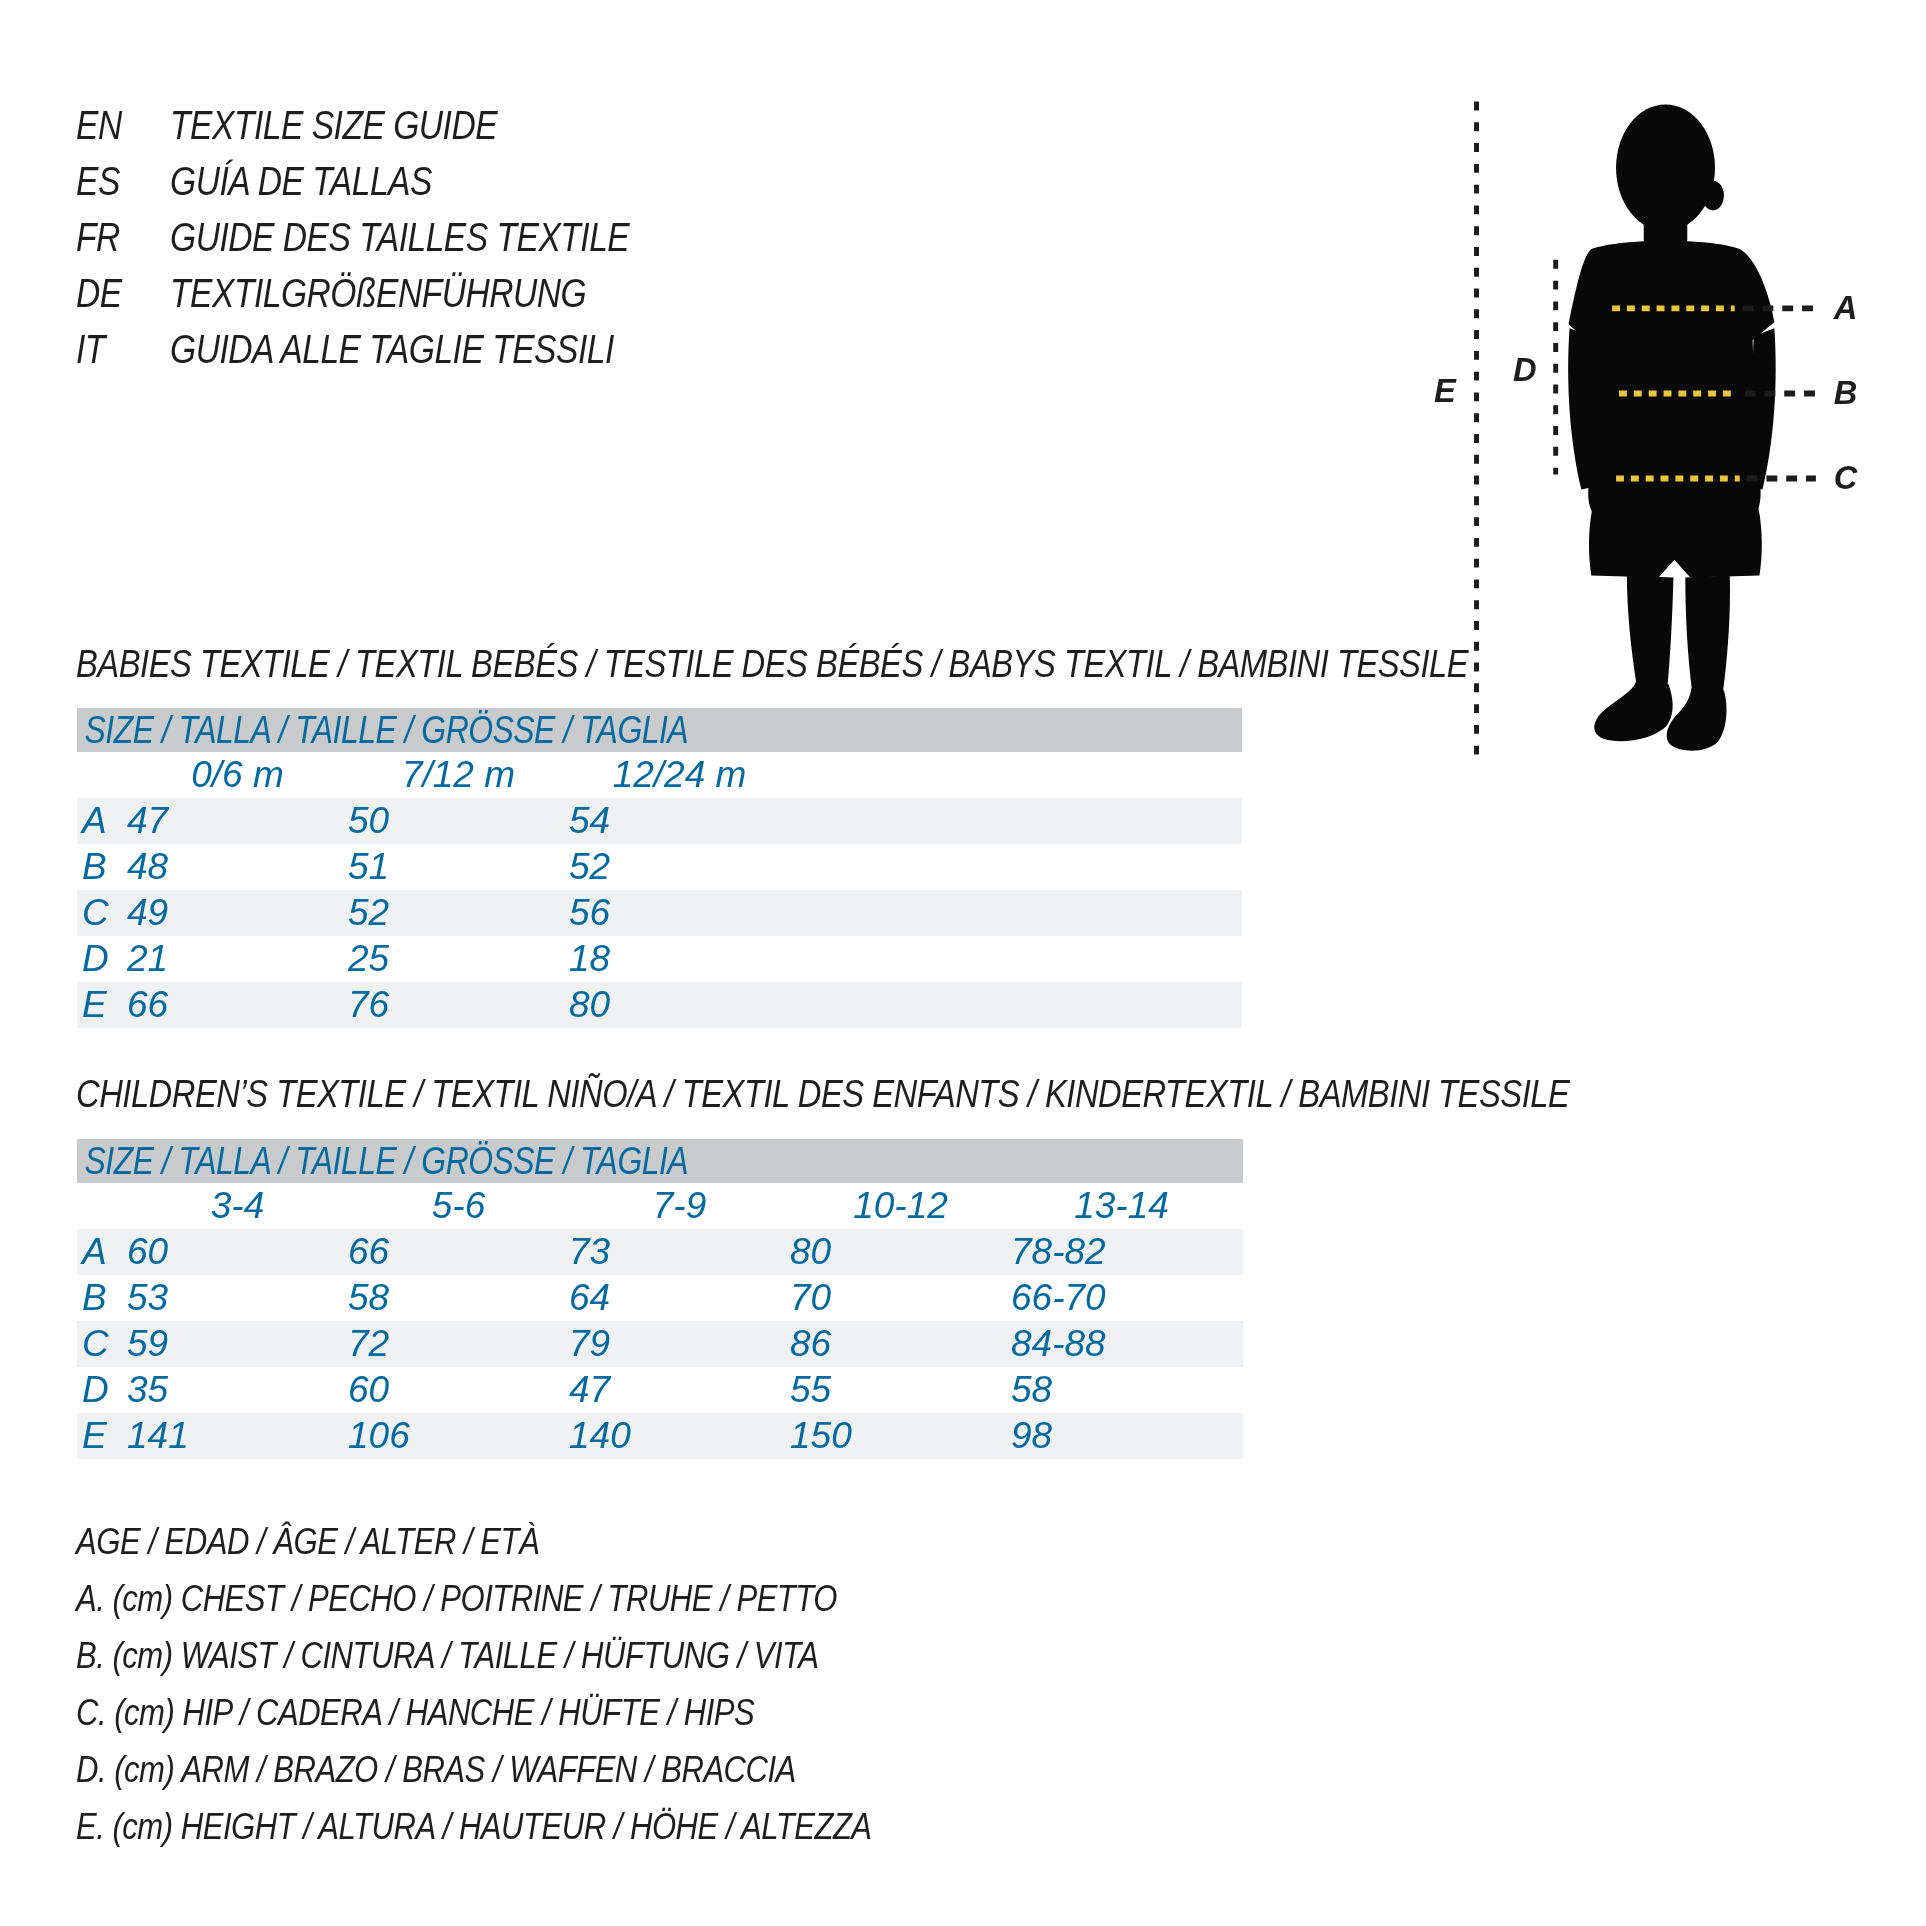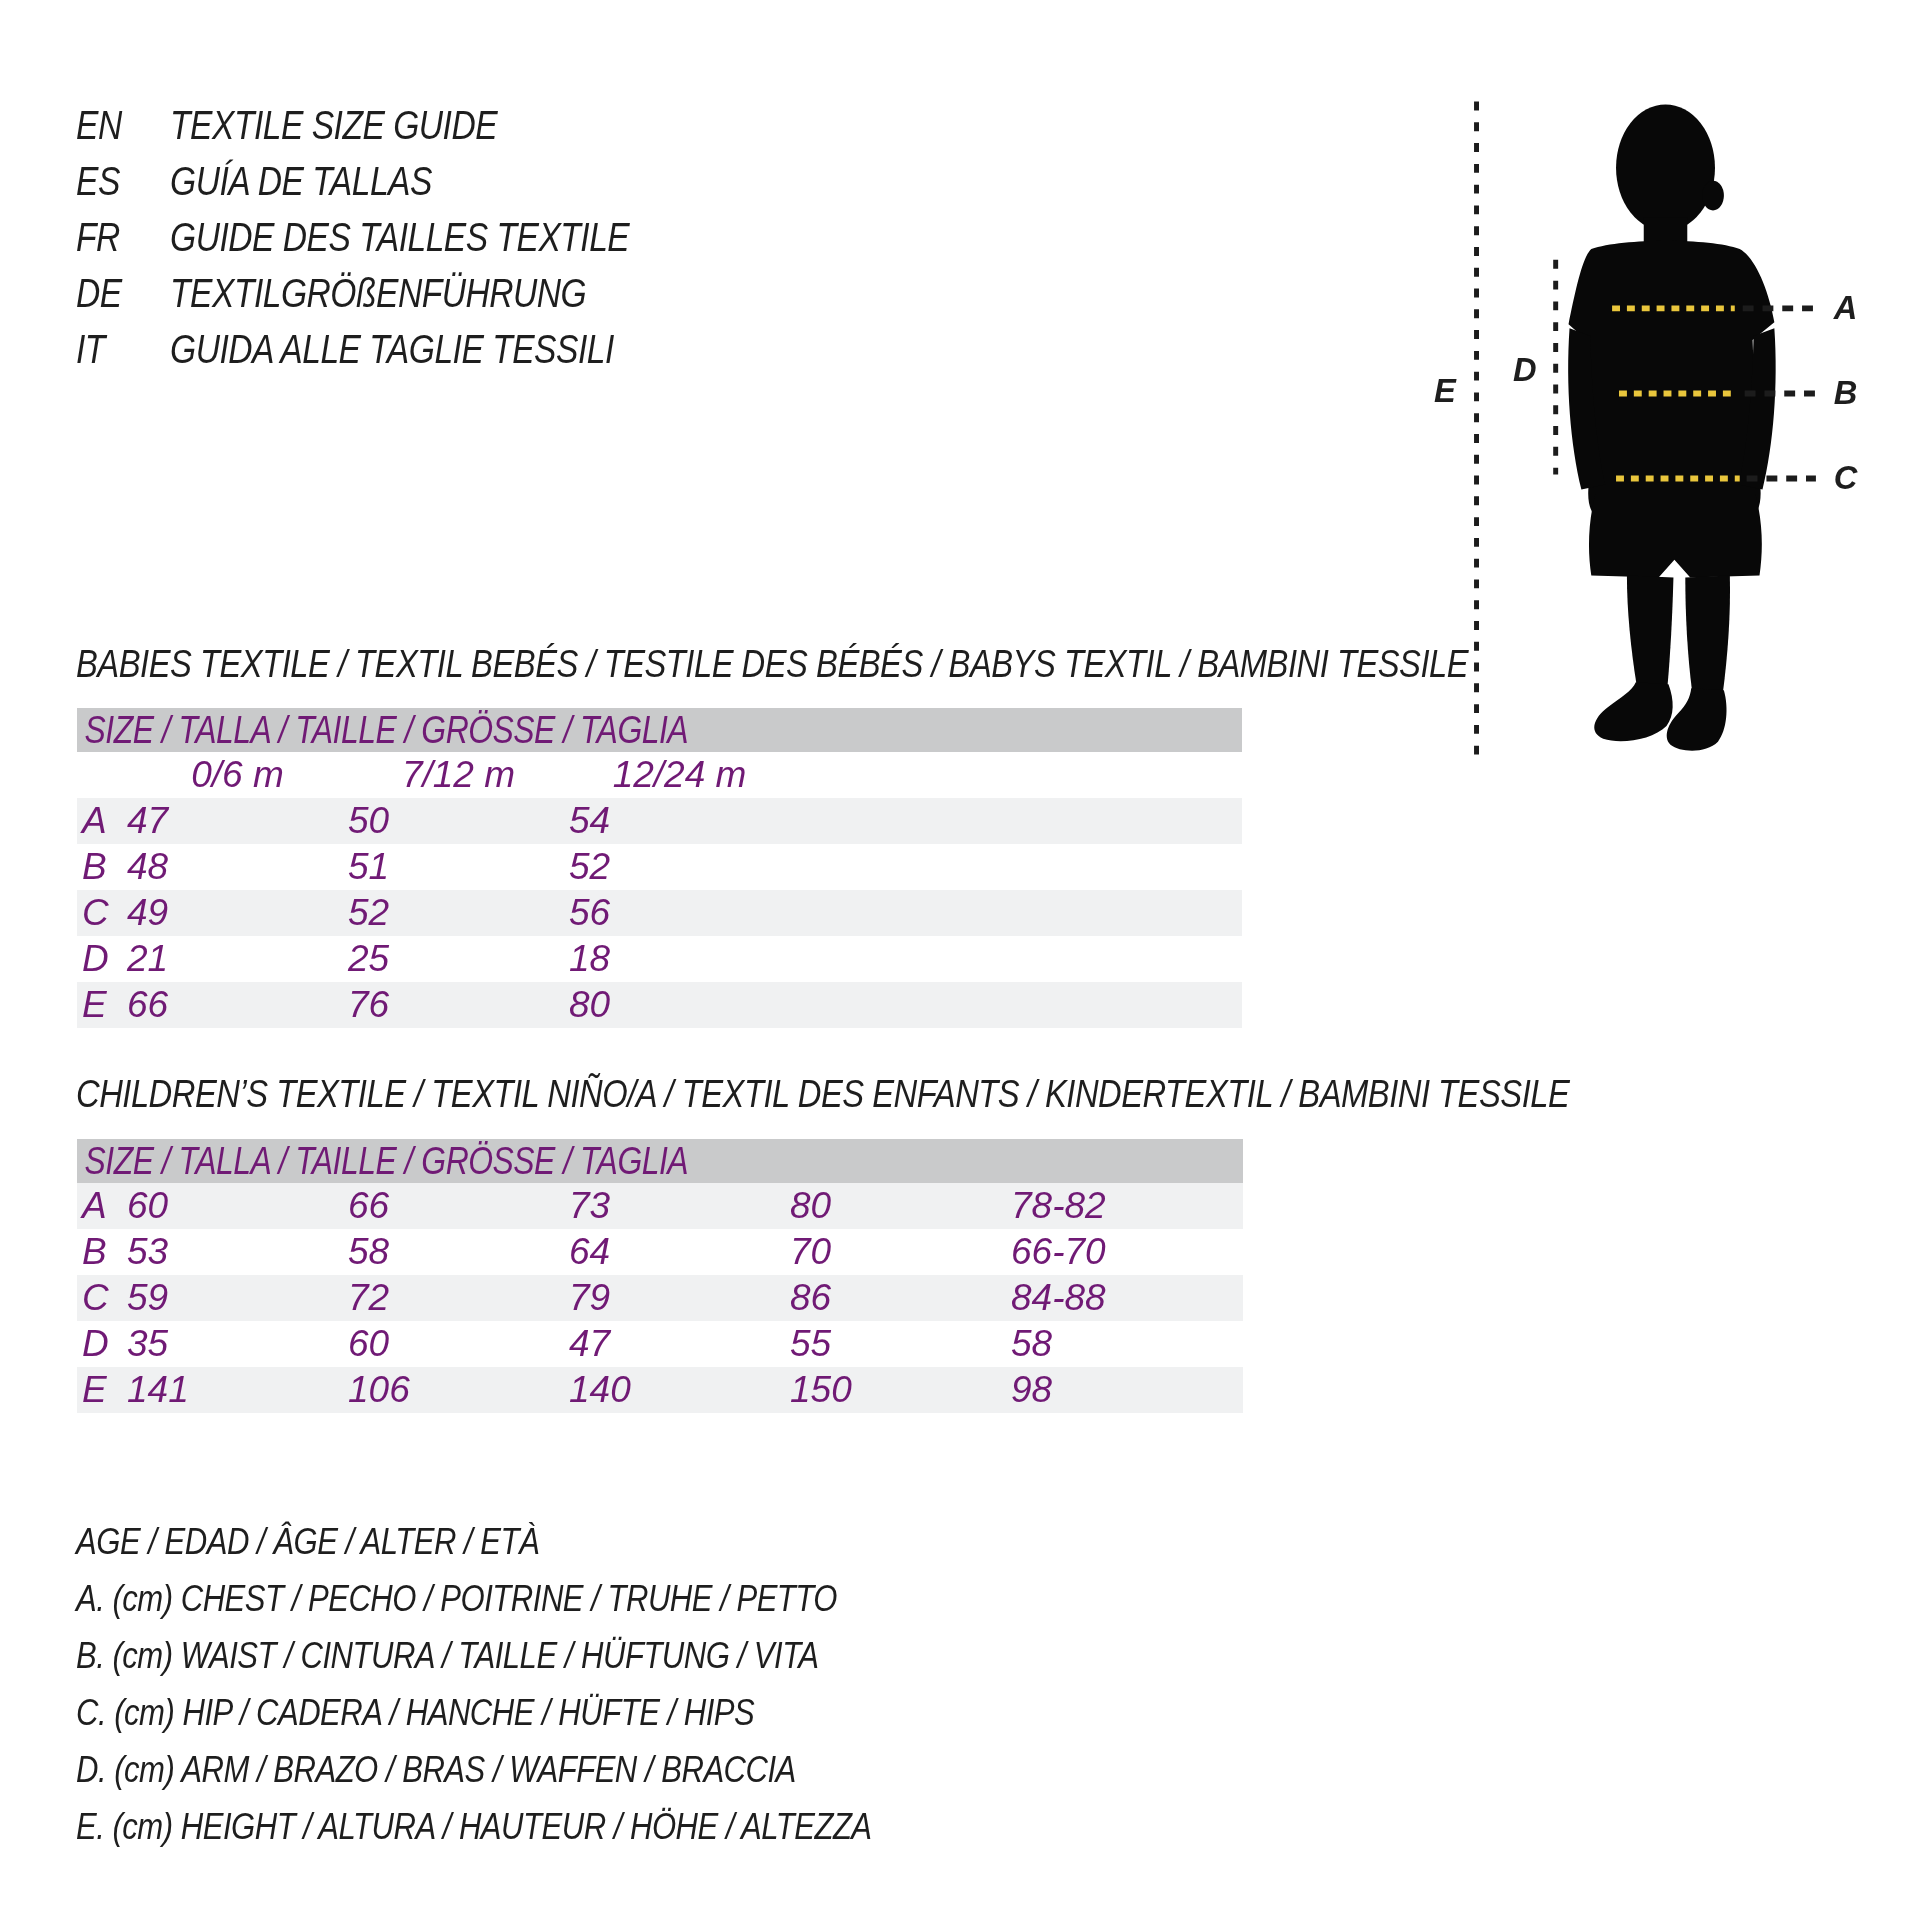--- a/index.html
+++ b/index.html
@@ -14,21 +14,21 @@
   .lang{left:76px;top:97px;font-size:40px;line-height:56px;}
   .lang .lrow{display:flex;}
   .lang .lcode{width:112px;flex:0 0 112px;}
 
   
   .heading{left:76px;font-size:39px;line-height:39px;}
 
   
   table.size{
     position:absolute;left:77px;border-collapse:collapse;border-spacing:0;
-    table-layout:fixed;font-size:37px;color:#701a75;
+    table-layout:fixed;font-size:37px;color:#0369a1;
   }
   table.size th,table.size td{padding:0;font-weight:400;}
   table.size tr.bar th{
     background:#c9cacb;height:44px;text-align:left;vertical-align:middle;
   }
   table.size .barlabel{display:inline-block;font-size:38px;padding-left:9px;}
   table.size tr.cols th{height:46px;text-align:center;vertical-align:middle;margin-top:20px;}
   table.size tbody td{height:46px;vertical-align:middle;}
   table.size tbody td.letter{text-align:left;padding-left:5px;}
   table.size tbody tr.odd{background:#f0f1f2;}
@@ -182,20 +182,29 @@
         <col style="width: 221px;">
         <col style="width: 221px;">
         <col style="width: 221px;">
         <col style="width: 221px;">
         <col style="width: 11px;">
       </colgroup>
       <thead>
         <tr class="bar">
           <th colspan="7"><span class="cond barlabel">SIZE / TALLA / TAILLE / GRÖSSE / TAGLIA</span></th>
         </tr>
+        <tr class="cols">
+          <th></th>
+          <th>3-4</th>
+          <th>5-6</th>
+          <th>7-9</th>
+          <th>10-12</th>
+          <th>13-14</th>
+          <th></th>
+        </tr>
       </thead>
       <tbody>
         <tr class="odd">
           <td class="letter">A</td>
           <td>60</td>
           <td>66</td>
           <td>73</td>
           <td>80</td>
           <td>78-82</td>
           <td></td>

